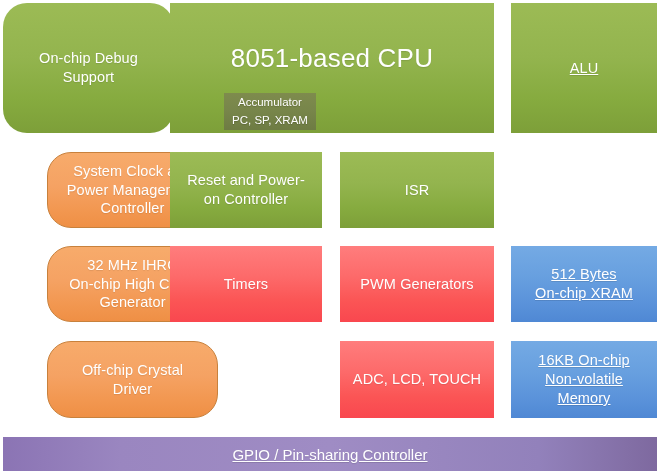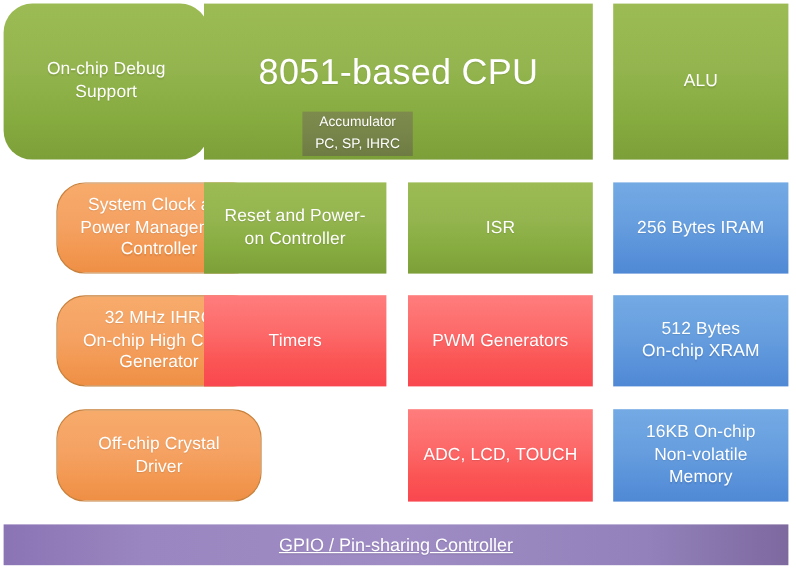--- a/index.html
+++ b/index.html
@@ -54,37 +54,36 @@
   }
   .fill-blue {
     background: linear-gradient(to bottom, #74aae4 0%, #679fdf 42%, #5a92da 76%, #4f88d4 100%);
   }
   .fill-purple {
     background: linear-gradient(to right, #8b74b4 0%, #9a86c0 18%, #9f8cc4 50%, #9281bb 82%, #7e699f 100%);
     text-decoration: underline;
   }
   .fill-olive {
     background: linear-gradient(to bottom, #7e8b4d 0%, #77854a 50%, #6e7c43 100%);
-    margin-left: 28px;
   }
 
   
   .r1 { top: 3px;   height: 130px; }
   .r2 { top: 152px; height: 76px; }
   .r3 { top: 246px; height: 76px; }
   .r4 { top: 341px; height: 77px; }
 
   .c1 { left: 3px;   width: 171px; border-radius: 24px; }
   .c2 { left: 170px; width: 152px; }
   .c3 { left: 340px; width: 154px; }
-  .c4 { left: 511px; width: 146px; }
+  .c4 { left: 511px; width: 146px; text-decoration: underline; }
   .c23 { left: 170px; width: 324px; }
 
   .cpu-title {
-    font-size: 30px;
+    font-size: 26px;
     line-height: 1.2;
     align-items: flex-start;
     padding-top: 40px;
     letter-spacing: 0.2px;
   }
 
   .accumulator {
     position: absolute;
     left: 224px;
     top: 93px;
@@ -124,35 +123,34 @@
 
 <div id="diagram">
 
   <div class="block fill-green r1 c1">On-chip Debug
 Support</div>
 
   <div class="block fill-green r1 c23 cpu-title">8051-based CPU</div>
 
   <div class="accumulator fill-olive">
     <span>Accumulator</span>
-    <span>PC, SP, IHRC</span>
+    <span>PC, SP, XRAM</span>
   </div>
 
   <div class="block fill-green r1 c4">ALU</div>
 
   <div class="block fill-orange r2 c1">System Clock and
 Power Management
 Controller</div>
 
   <div class="block fill-green r2 c2">Reset and Power-
 on Controller</div>
 
   <div class="block fill-green r2 c3">ISR</div>
 
-  <div class="block fill-blue r2 c4">256 Bytes IRAM</div>
 
   <div class="block fill-orange r3 c1">32 MHz IHRC
 On-chip High Clock
 Generator</div>
 
   <div class="block fill-red r3 c3">PWM Generators</div>
 
   <div class="block fill-red r3 c2">Timers</div>
 
   <div class="block fill-blue r3 c4">512 Bytes

